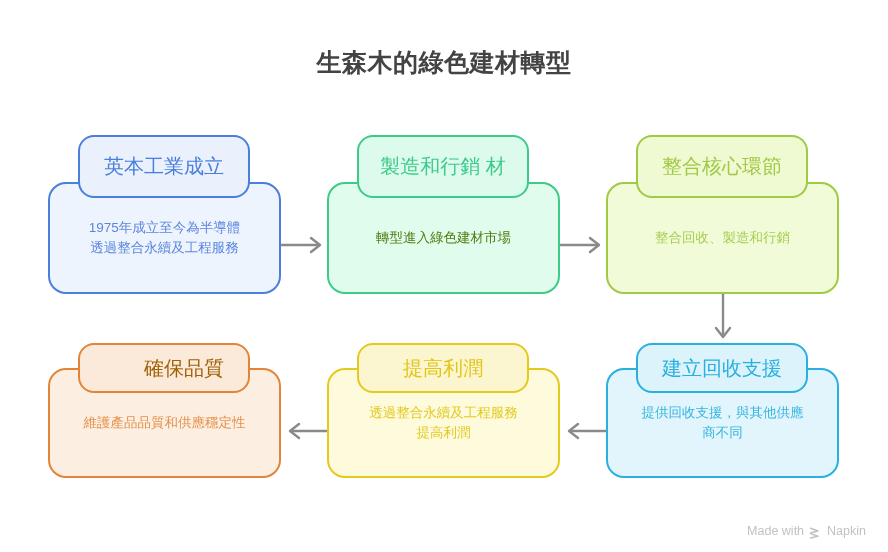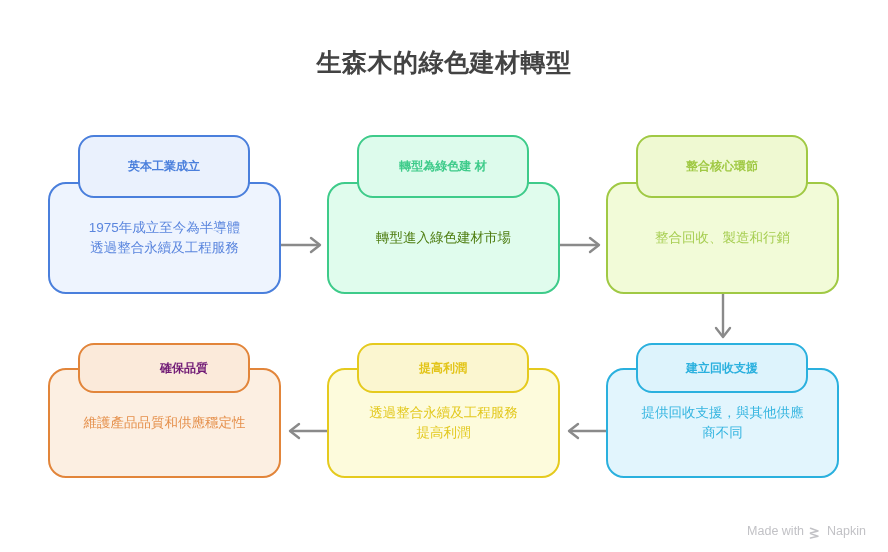--- a/index.html
+++ b/index.html
@@ -56,22 +56,22 @@
     border-style: solid;
     border-radius: 16px;
     display: flex;
     align-items: center;
     justify-content: center;
     text-align: center;
     z-index: 3;
     padding: 0 14px;
   }
   .card-header-text {
-    font-size: 12px;
-    font-weight: bold;
+    font-size: 20px;
+    font-weight: normal;
     line-height: 1.25;
   }
 
   
   .r1 .card-body { top: 182px; height: 112px; }
   .r1 .card-header { top: 135px; height: 63px; }
   
   .r2 .card-body { top: 368px; height: 110px; }
   .r2 .card-header { top: 343px; height: 50px; }
 
@@ -145,21 +145,21 @@
   <div class="card-header" style="background:#eaf1fd; border-color:#4a7fdc;">
     <span class="card-header-text" style="color:#4a7fdc;">英本工業成立</span>
   </div>
 </div>
 
 <div class="card r1 c2">
   <div class="card-body" style="background:#e0fced; border-color:#3ecb8a;">
     <span class="card-body-text" style="color:#4d7c0f;">轉型進入綠色建材市場</span>
   </div>
   <div class="card-header" style="background:#ddfbec; border-color:#3ecb8a;">
-    <span class="card-header-text" style="color:#3ecb8a;">轉型為綠色建
+    <span class="card-header-text" style="color:#3ecb8a;">製造和行銷
 材</span>
   </div>
 </div>
 
 <div class="card r1 c3">
   <div class="card-body" style="background:#f2fbd8; border-color:#a0c944;">
     <span class="card-body-text" style="color:#a7ce52;">整合回收、製造和行銷</span>
   </div>
   <div class="card-header" style="background:#eff9d2; border-color:#a0c944;text-align:right;">
     <span class="card-header-text" style="color:#a0c944;">整合核心環節</span>
@@ -184,21 +184,21 @@
   <div class="card-header" style="background:#fbf6d0; border-color:#e5ca1e;">
     <span class="card-header-text" style="color:#e3c51a;">提高利潤</span>
   </div>
 </div>
 
 <div class="card r2 c1">
   <div class="card-body" style="background:#fcefe2; border-color:#e2853a;">
     <span class="card-body-text" style="color:#e5904c;">維護產品品質和供應穩定性</span>
   </div>
   <div class="card-header" style="background:#fbeada; border-color:#e2853a;">
-    <span class="card-header-text" style="color:#701a75;margin-left:40px;">確保品質</span>
+    <span class="card-header-text" style="color:#a16207;margin-left:40px;">確保品質</span>
   </div>
 </div>
 
 <div id="footer-watermark">
   <span>Made with</span>
   <span class="napkin-logo">
     <svg width="13" height="13" viewBox="0 0 13 13">
       <path d="M1.5 2.2 L9 5.0 L1.5 7.0" fill="none" stroke="#c2c2c6" stroke-width="1.5" stroke-linejoin="round" stroke-linecap="round"></path>
       <path d="M1.5 7.6 L9 10.2 L1.5 12.0" fill="none" stroke="#c2c2c6" stroke-width="1.5" stroke-linejoin="round" stroke-linecap="round"></path>
     </svg>

